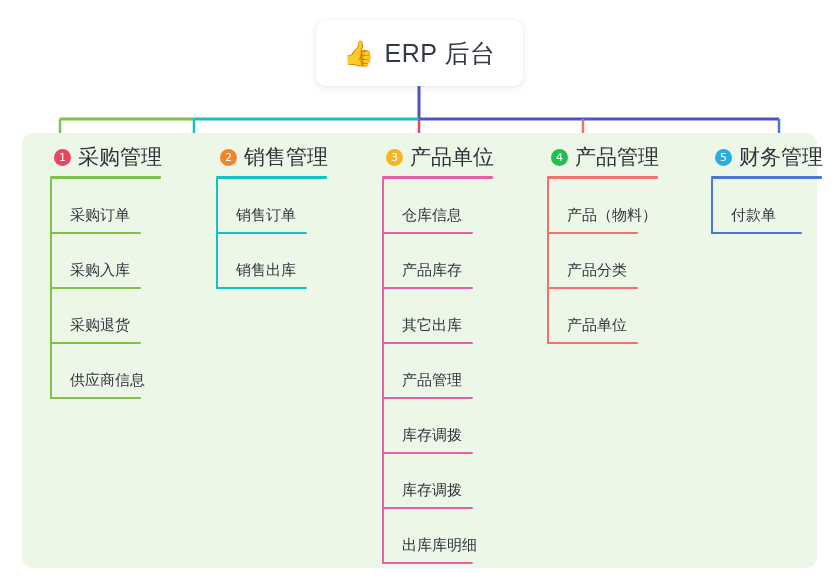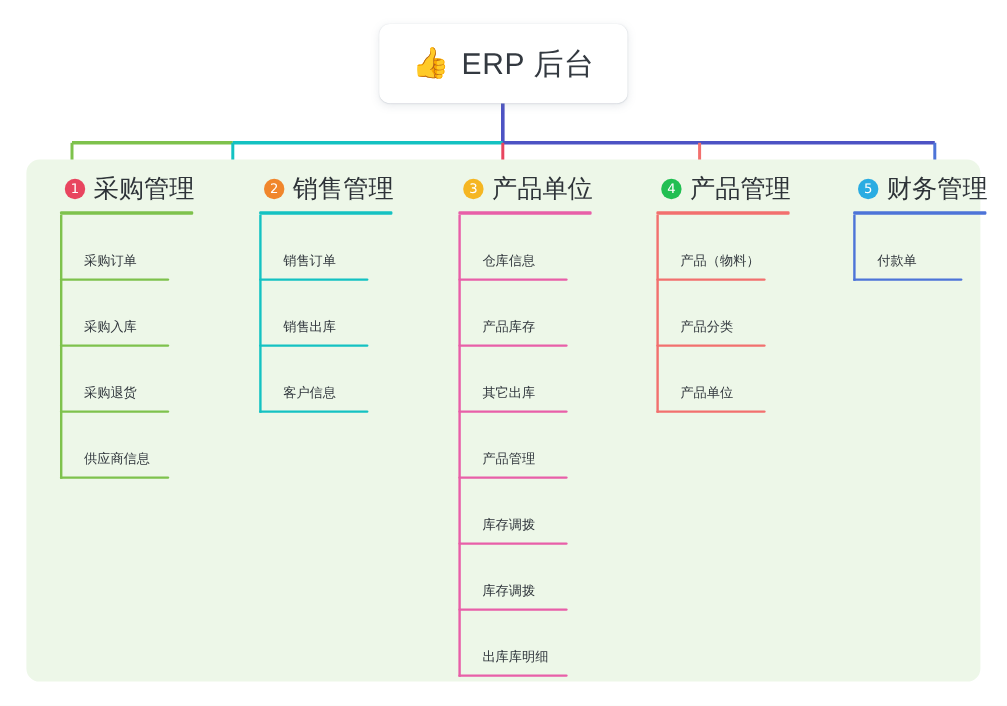--- a/index.html
+++ b/index.html
@@ -128,21 +128,21 @@
     bottom: 0px;
   }
   .leaf {
     position: relative;
     height: 55px;
   }
   .leaf-label {
     position: absolute;
     left: 20px;
     bottom: 9px;
-    font-size: 11px;
+    font-size: 15px;
     color: #30363c;
     white-space: nowrap;
   }
   .leaf-rule {
     position: absolute;
     left: 0px;
     bottom: 0px;
     height: 2px;
     width: 91px;
     border-radius: 1px;
@@ -208,24 +208,20 @@
         <div class="leaf-list">
           <div class="leaf-spine" style="background: rgb(20, 194, 194);"></div>
           <div class="leaf">
             <div class="leaf-label">销售订单</div>
             <div class="leaf-rule" style="background: rgb(20, 194, 194);"></div>
           </div>
           <div class="leaf">
             <div class="leaf-label">销售出库</div>
             <div class="leaf-rule" style="background: rgb(20, 194, 194);"></div>
           </div>
-          <div class="leaf">
-            <div class="leaf-label">客户信息</div>
-            <div class="leaf-rule" style="background: rgb(20, 194, 194);"></div>
-          </div>
         </div>
       </div>
       <div class="branch" style="left: 368px;">
         <div class="branch-header">
           <span class="branch-badge" style="background: rgb(245, 182, 34);">3</span>
           <span class="branch-title">产品单位</span>
         </div>
         <div class="branch-rule" style="background: rgb(232, 95, 168);"></div>
         <div class="leaf-list">
           <div class="leaf-spine" style="background: rgb(232, 95, 168);"></div>

